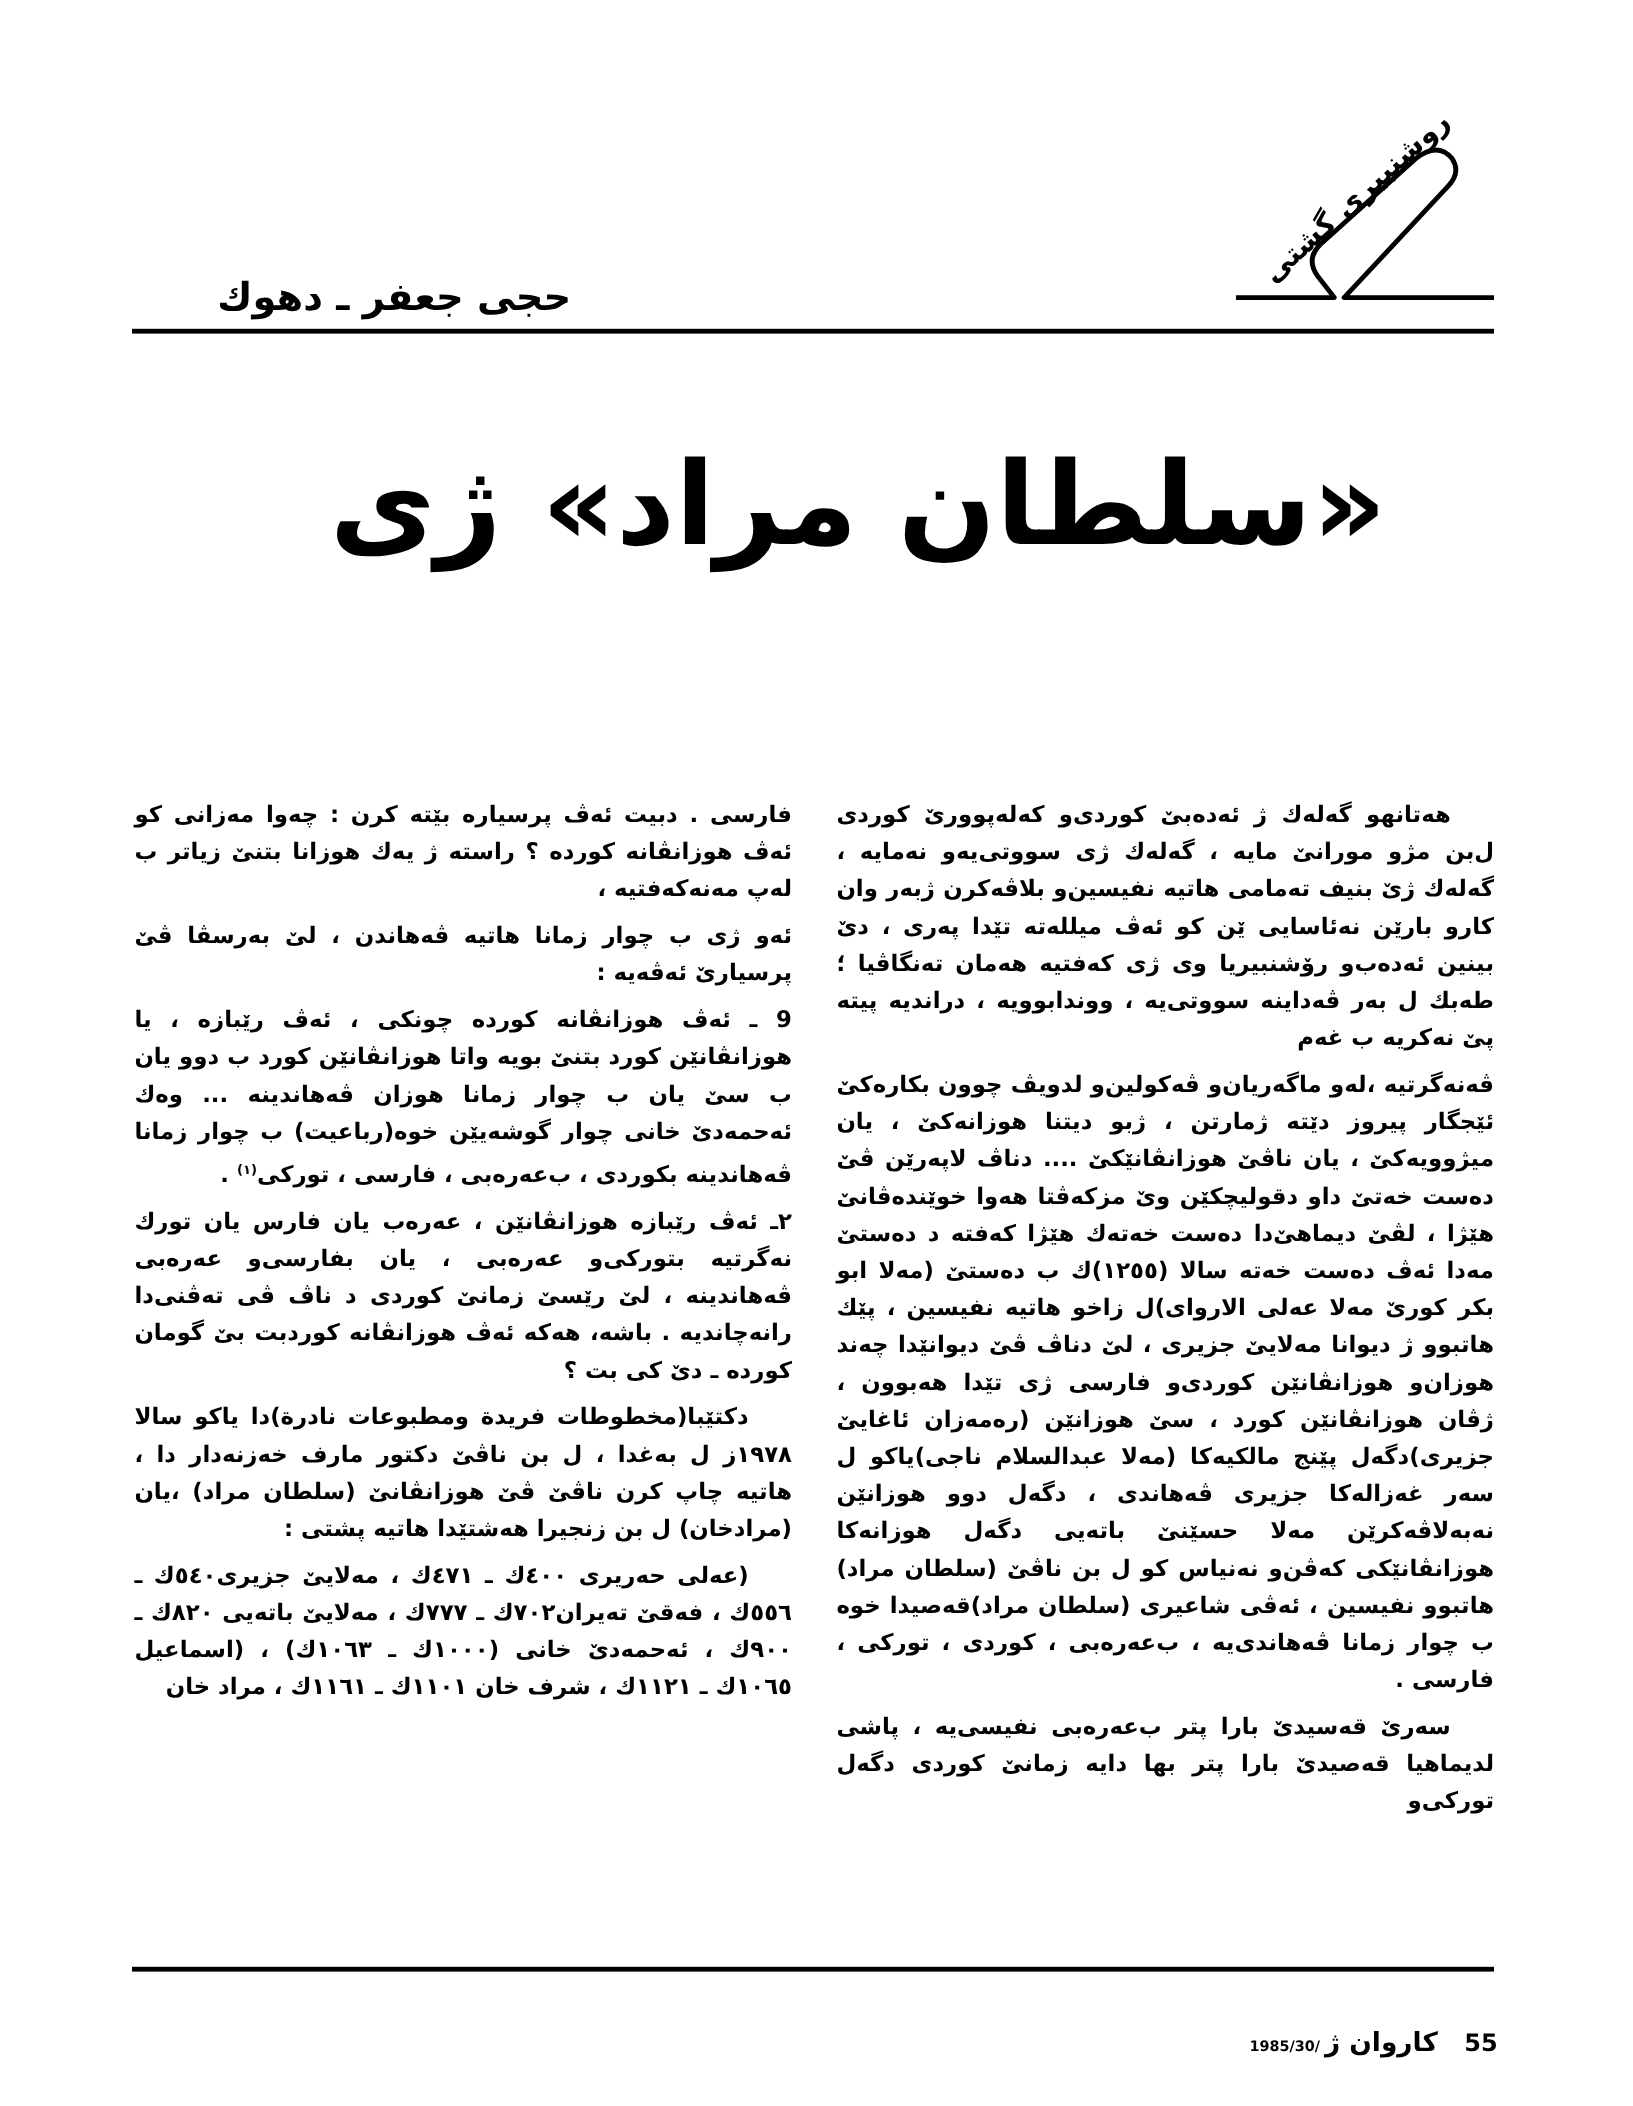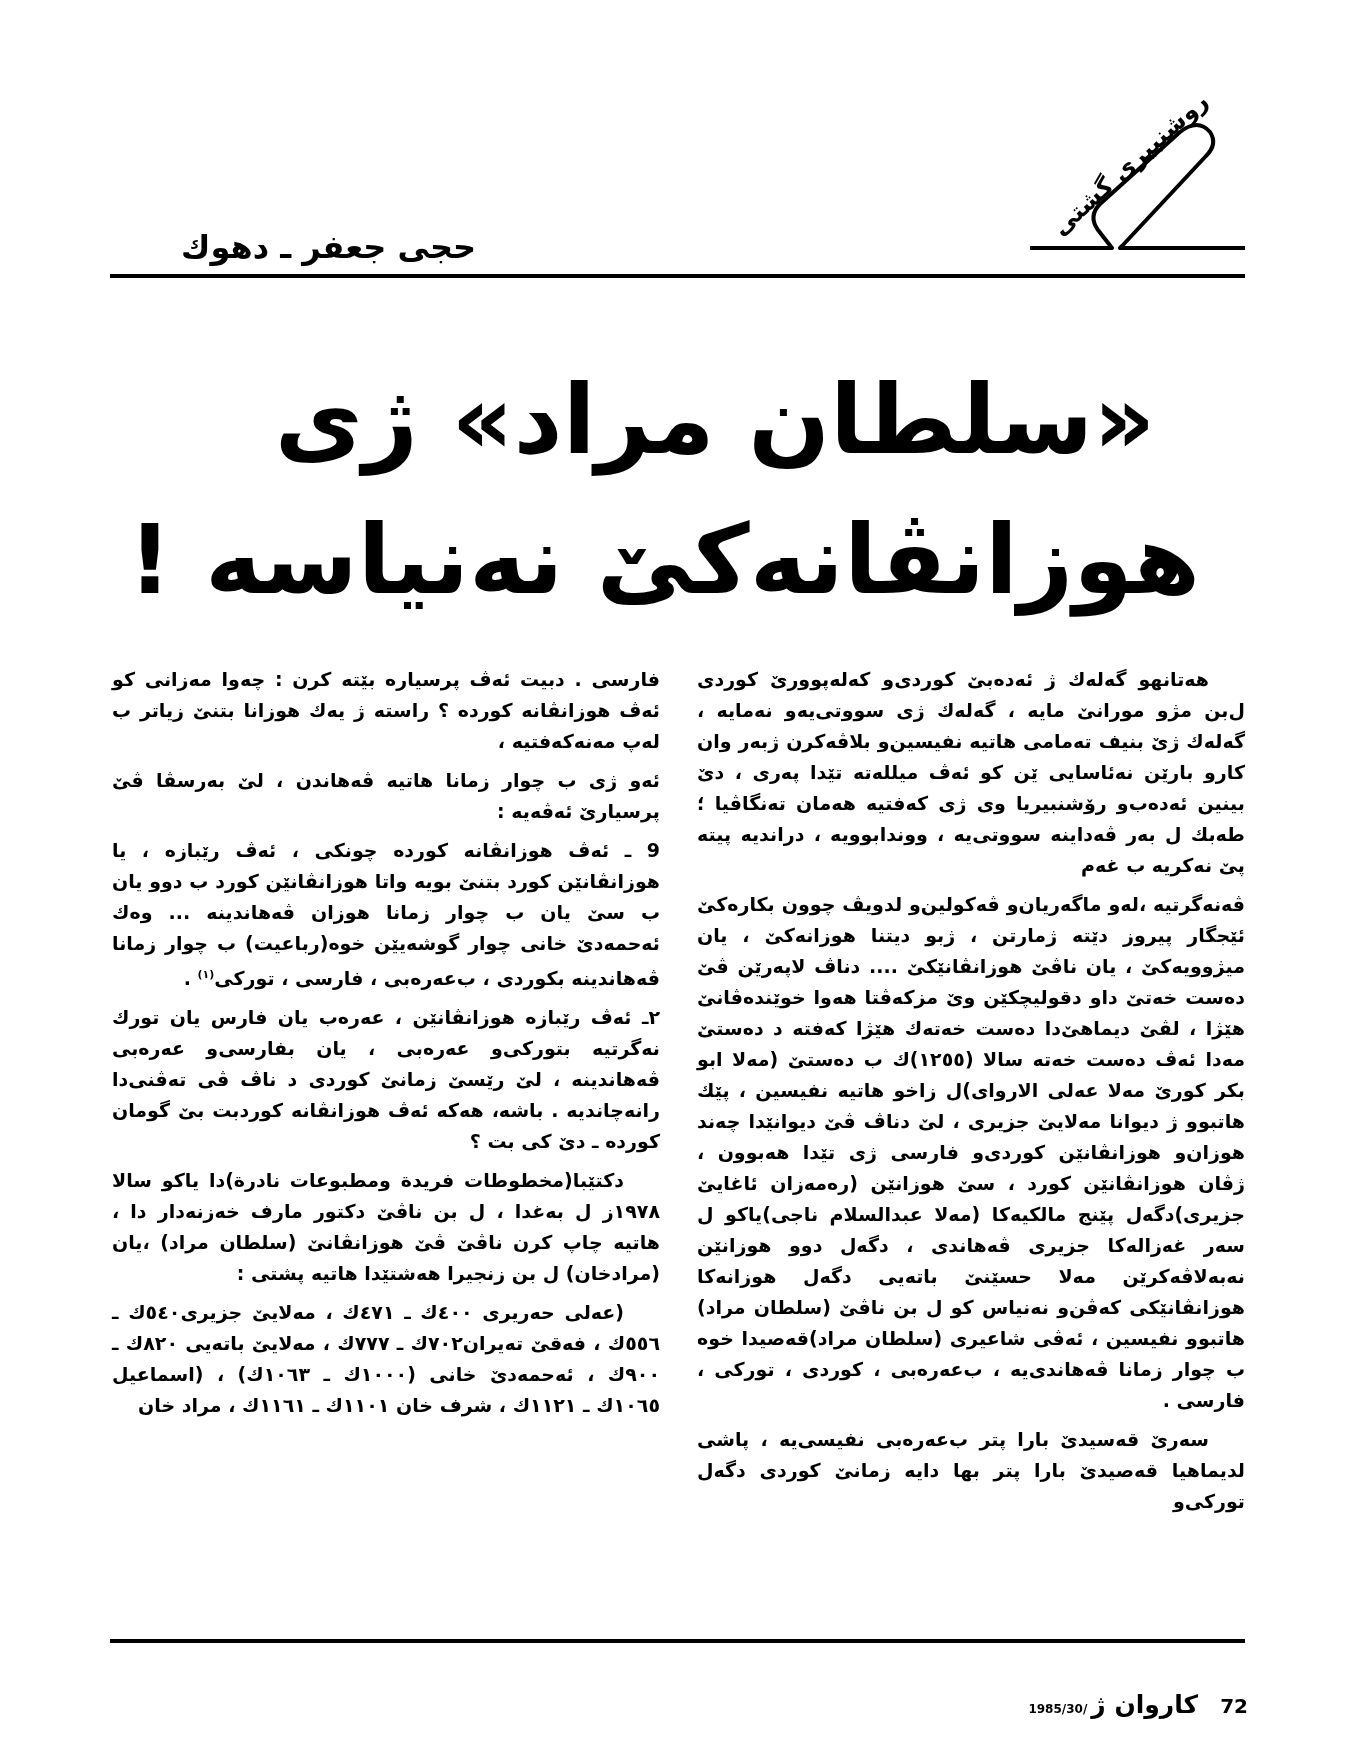--- a/index.html
+++ b/index.html
@@ -45,39 +45,38 @@
   .para { margin: 0 0 8px 0; }
   .indent { text-indent: 36px; }
   .gap { }
   sup { font-size: 11px; }
 
   .footer {
     position: absolute; right: 113px; top: 1690px;
     display: flex; align-items: baseline; gap: 4px; direction: ltr;
   }
   .footer .issue { font-size: 12px; font-weight: bold; }
-  .footer .mag { font-size: 25px; font-weight: bold; direction: rtl; }
+  .footer .mag { font-size: 22px; font-weight: bold; direction: rtl; }
   .footer .pageno { font-size: 20px; font-weight: bold; margin-left: 18px; }
 </style>
 </head>
 <body>
 
 <div class="section-badge">
   <svg viewBox="0 0 215 160">
     <path d="M 0 136 L 82 136 L 68 118 Q 58 104 70 92 L 150 20 Q 168 6 180 20 Q 188 32 176 44 L 92 134 L 90 136 L 215 136" fill="none" stroke="#000" stroke-width="4" stroke-linejoin="round"></path>
   </svg>
 </div>
 <div class="badge-text">روشنبیری گشتی</div>
 
 <div class="byline">حجی جعفر ـ دهوك</div>
 <div class="rule" id="rule-top"></div>
 
 <div class="headline">
   <span class="line">«سلطان مراد» ژی</span>
-  <span class="line">هوزانڤانه‌كێ نه‌نیاسه !</span>
 </div>
 
 <div class="column" id="col-right">
   <p class="para indent">هه‌تانهو گه‌له‌ك ژ ئه‌ده‌بێ كوردی‌و كه‌له‌پوورێ كوردی ل‌بن مژو مورانێ مایه ، گه‌له‌ك ژی سووتی‌یه‌و نه‌مایه ، گه‌له‌ك ژێ بنیف ته‌مامی هاتیه نفیسین‌و بلاڤه‌كرن ژبه‌ر وان كارو بارێن نه‌ئاسایی ێن كو ئه‌ڤ میلله‌ته تێدا په‌ری ، دێ بینین ئه‌ده‌ب‌و رۆشنبیریا وی ژی كه‌فتیه هه‌مان ته‌نگاڤیا ؛ طه‌بك ل به‌ر ڤه‌داینه سووتی‌یه ، ووندابوویه ، دراندیه پیته پێ نه‌كریه ب غه‌م</p>
   <p class="para">ڤه‌نه‌گرتیه ،له‌و ماگه‌ریان‌و ڤه‌كولین‌و لدویڤ چوون بكاره‌كێ ئێجگار پیروز دێته ژمارتن ، ژبو دیتنا هوزانه‌كێ ، یان میژوویه‌كێ ، یان ناڤێ هوزانڤانێكێ .... دناڤ لاپه‌رێن ڤێ ده‌ست خه‌تێ داو دقولیچكێن وێ مزكه‌ڤتا هه‌وا خوێنده‌ڤانێ هێژا ، لڤێ دیماهێ‌دا ده‌ست خه‌ته‌ك هێژا كه‌فته د ده‌ستێ مه‌دا ئه‌ڤ ده‌ست خه‌ته سالا (١٢٥٥)ك ب ده‌ستێ (مه‌لا ابو بكر كورێ مه‌لا عه‌لی الاروای)ل زاخو هاتیه نفیسین ، پێك هاتبوو ژ دیوانا مه‌لایێ جزیری ، لێ دناڤ ڤێ دیوانێدا چه‌ند هوزان‌و هوزانڤانێن كوردی‌و فارسی ژی تێدا هه‌بوون ، ژڤان هوزانڤانێن كورد ، سێ هوزانێن (ره‌مه‌زان ئاغایێ جزیری)دگه‌ل پێنج مالكیه‌كا (مه‌لا عبدالسلام ناجی)یاكو ل سه‌ر غه‌زاله‌كا جزیری ڤه‌هاندی ، دگه‌ل دوو هوزانێن نه‌به‌لاڤه‌كرێن مه‌لا حسێنێ باته‌یی دگه‌ل هوزانه‌كا هوزانڤانێكی كه‌ڤن‌و نه‌نیاس كو ل بن ناڤێ (سلطان مراد) هاتبوو نفیسین ، ئه‌ڤی شاعیری (سلطان مراد)قه‌صیدا خوه ب چوار زمانا ڤه‌هاندی‌یه ، ب‌عه‌ره‌بی ، كوردی ، توركی ، فارسی .</p>
   <p class="para indent gap">سه‌رێ قه‌سیدێ بارا پتر ب‌عه‌ره‌بی نفیسی‌یه ، پاشی لدیماهیا قه‌صیدێ بارا پتر بها دایه زمانێ كوردی دگه‌ل توركی‌و</p>
 </div>
 
 <div class="column" id="col-left">
   <p class="para">فارسی . دبیت ئه‌ڤ پرسیاره بێته كرن : چه‌وا مه‌زانی كو ئه‌ڤ هوزانڤانه كورده ؟ راسته ژ یه‌ك هوزانا بتنێ زیاتر ب له‌پ مه‌نه‌كه‌فتیه ،</p>
@@ -86,14 +85,14 @@
   <p class="para">٢ـ ئه‌ڤ رێبازه هوزانڤانێن ، عه‌ره‌ب یان فارس یان تورك نه‌گرتیه بتوركی‌و عه‌ره‌بی ، یان بفارسی‌و عه‌ره‌بی ڤه‌هاندینه ، لێ رێسێ زمانێ كوردی د ناڤ ڤی ته‌ڤنی‌دا رانه‌چاندیه . باشه، هه‌كه ئه‌ڤ هوزانڤانه كوردبت بێ گومان كورده ـ دێ كی بت ؟</p>
   <p class="para indent">دكتێبا(مخطوطات فریدة ومطبوعات نادرة)دا یاكو سالا ١٩٧٨ز ل به‌غدا ، ل بن ناڤێ دكتور مارف خه‌زنه‌دار دا ، هاتیه چاپ كرن ناڤێ ڤێ هوزانڤانێ (سلطان مراد) ،یان (مرادخان) ل بن زنجیرا هه‌شتێدا هاتیه پشتی :</p>
   <p class="para indent">(عه‌لی حه‌ریری ٤٠٠ك ـ ٤٧١ك ، مه‌لایێ جزیری٥٤٠ك ـ ٥٥٦ك ، فه‌قێ ته‌یران٧٠٢ك ـ ٧٧٧ك ، مه‌لایێ باته‌یی ٨٢٠ك ـ ٩٠٠ك ، ئه‌حمه‌دێ خانی (١٠٠٠ك ـ ١٠٦٣ك) ، (اسماعیل ١٠٦٥ك ـ ١١٢١ك ، شرف خان ١١٠١ك ـ ١١٦١ك ، مراد خان</p>
 </div>
 
 <div class="rule" id="rule-bottom"></div>
 
 <div class="footer">
   <span class="issue">1985/30/</span>
   <span class="mag">كاروان ژ</span>
-  <span class="pageno">72</span>
+  <span class="pageno">55</span>
 </div>
 
 </body></html>

